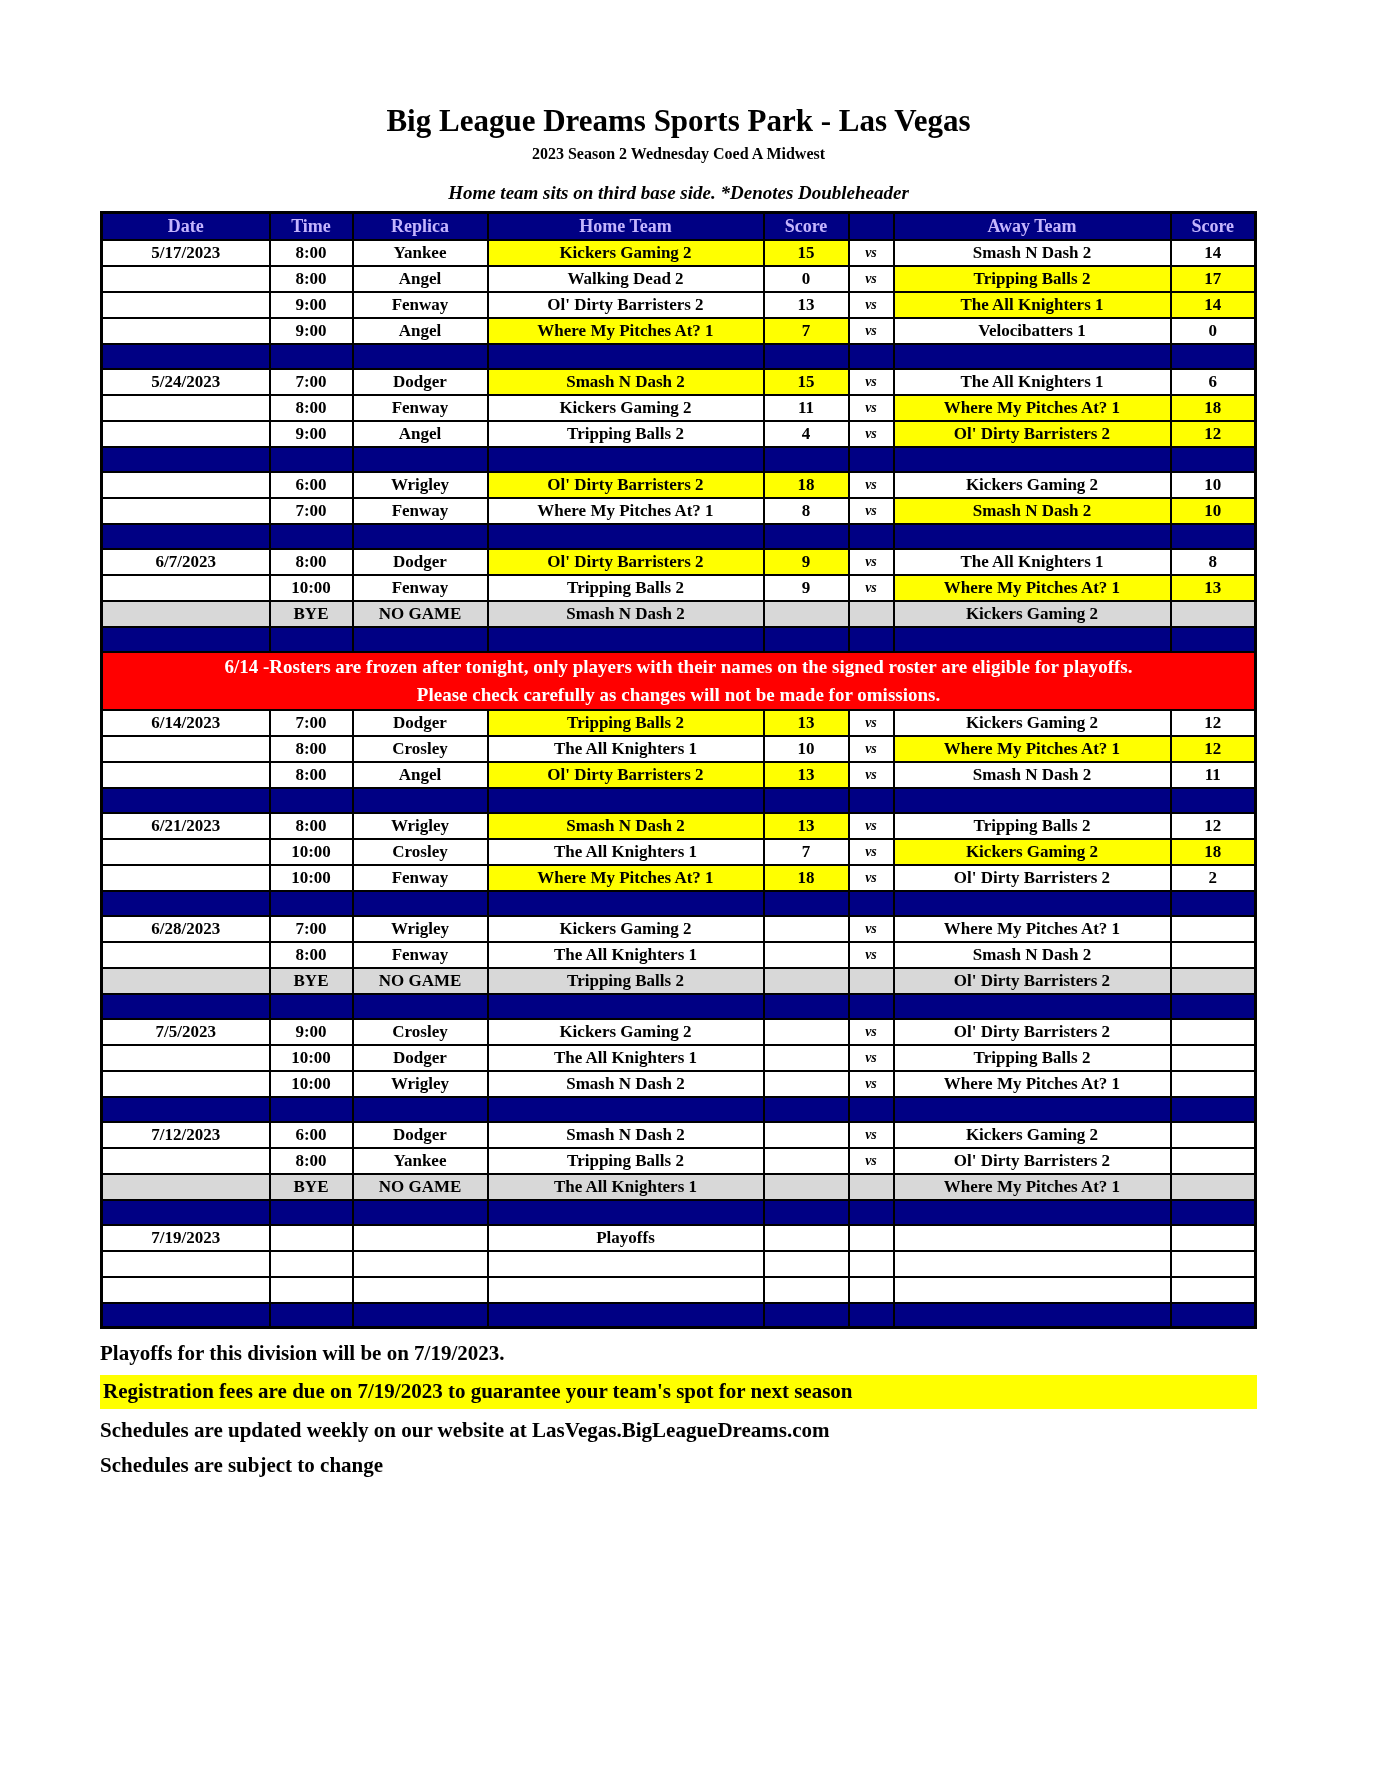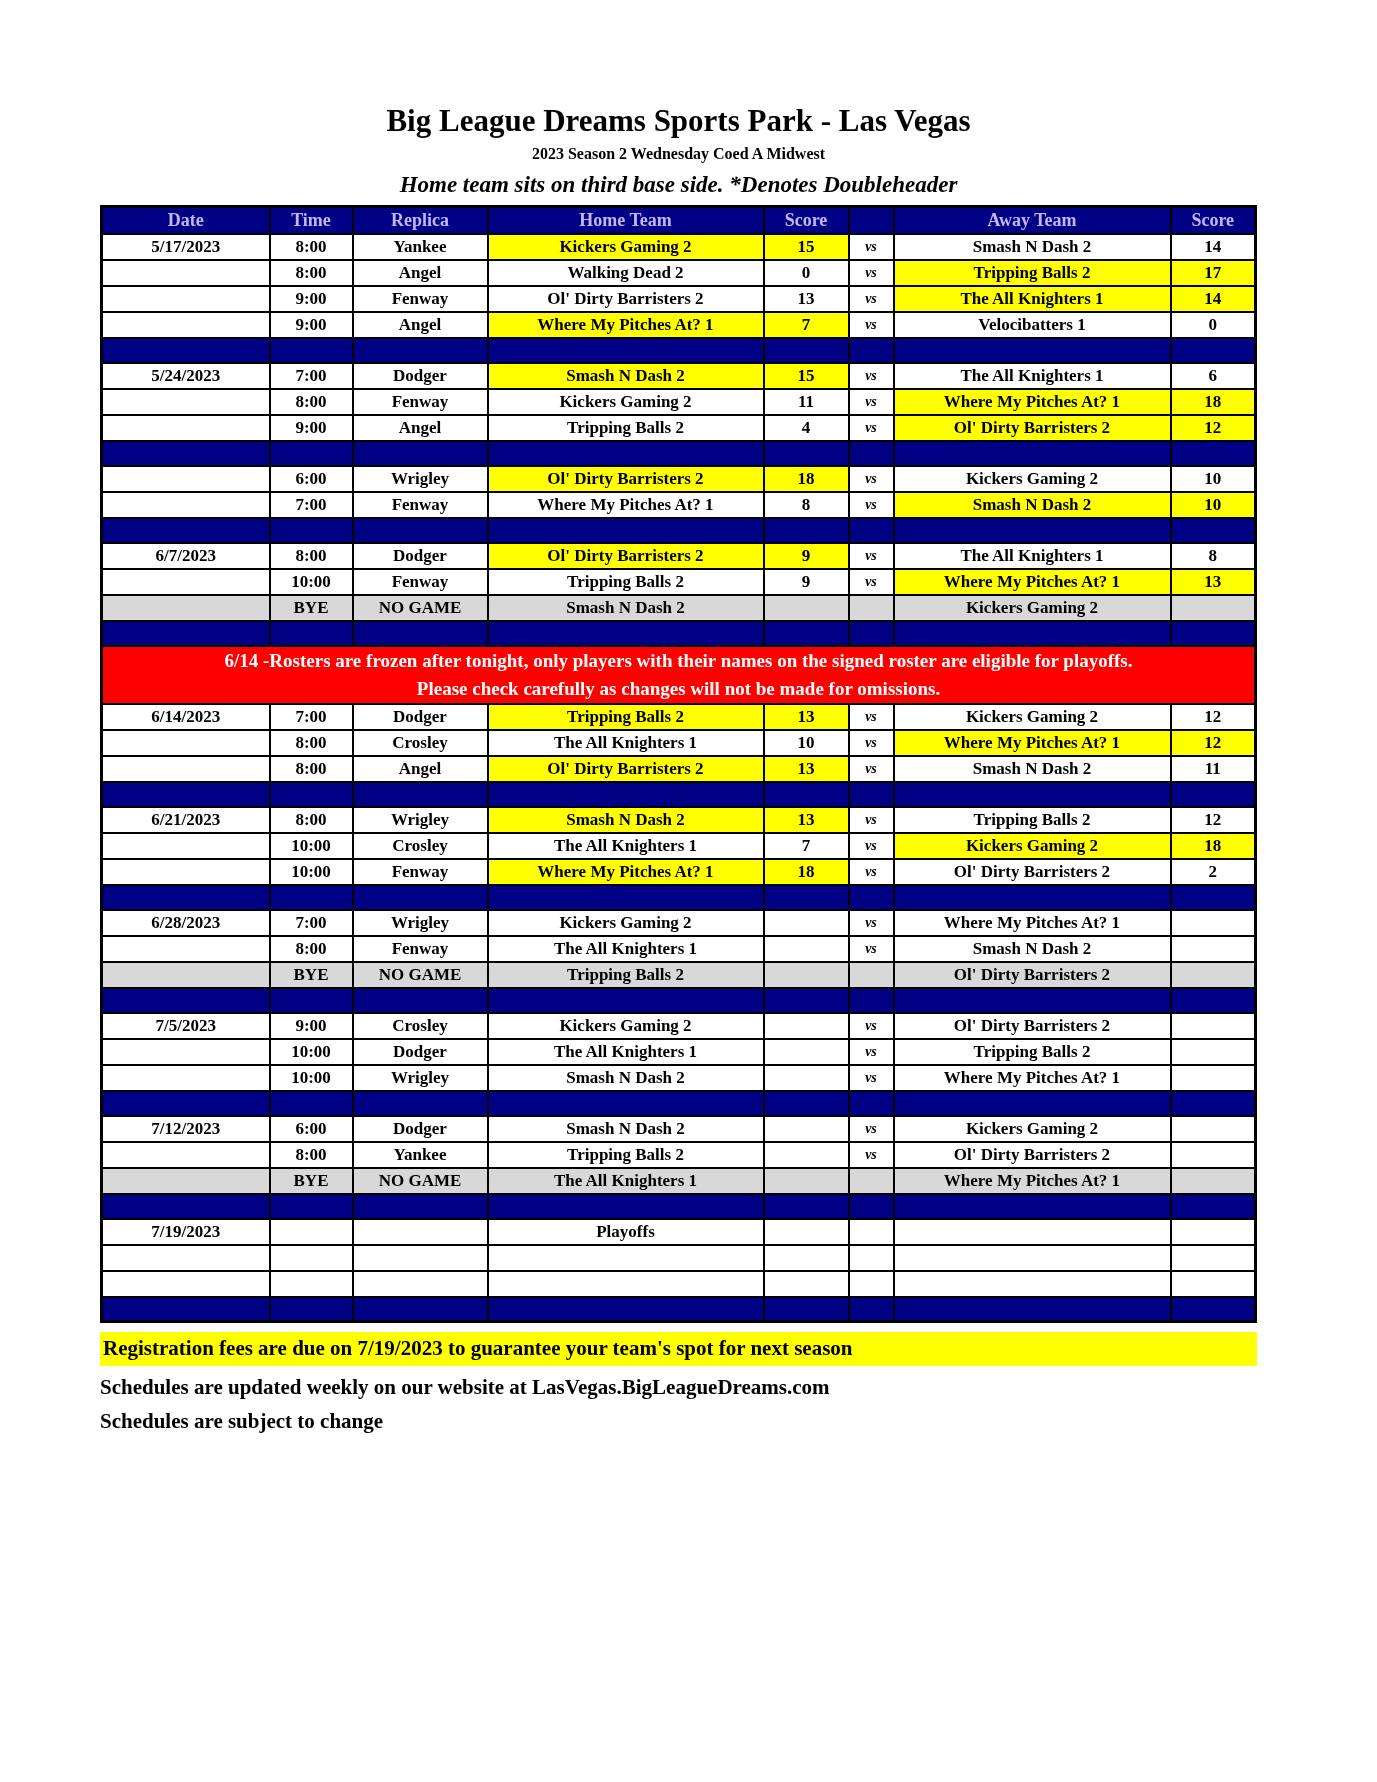--- a/index.html
+++ b/index.html
@@ -7,21 +7,21 @@
   }
   *{box-sizing:border-box;}
   body{
     margin:0; width:1377px; height:1782px; background:#ffffff; color:#000;
     font-family:"Liberation Serif", serif; font-weight:bold;
   }
   .sheet{position:relative; width:1307px; height:1782px; overflow:hidden;font-family:Liberation Serif, serif;}
   .heading{width:1157px; margin-left:100px; padding-top:104px; text-align:center;}
   .title{font-size:31px; line-height:1.1;}
   .subtitle{font-size:16px; margin-top:7px;}
-  .note{font-size:23px; font-style:italic; margin-top:9px; margin-bottom:7px;text-align:center;}
+  .note{font-size:19px; font-style:italic; margin-top:19px; margin-bottom:7px;text-align:center;}
 
   table.sched{
     border-collapse:collapse; table-layout:fixed;
     margin-left:100px; width:1157px; border:3px solid #000;
   }
   .sched td,.sched th{
     border:2px solid #000; height:26px; padding:0 2px; text-align:center;
     font-size:17px; font-weight:bold; white-space:nowrap; overflow:hidden;
   }
   .sched th{background:var(--navy); color:#c4b5fd; font-size:18px; height:27px;}
@@ -474,17 +474,18 @@
           <td></td>
           <td></td>
           <td></td>
           <td></td>
           <td></td>
         </tr>
       </tbody>
   </table>
 
   <div class="footer">
+    <div class="fline f1">Playoffs for this division will be on 7/19/2023.</div>
     <div class="fline f2">Registration fees are due on 7/19/2023 to guarantee your team's spot for next season</div>
     <div class="fline">Schedules are updated weekly on our website at LasVegas.BigLeagueDreams.com</div>
     <div class="fline">Schedules are subject to change</div>
   </div>
 </div>
 
 </body></html>

